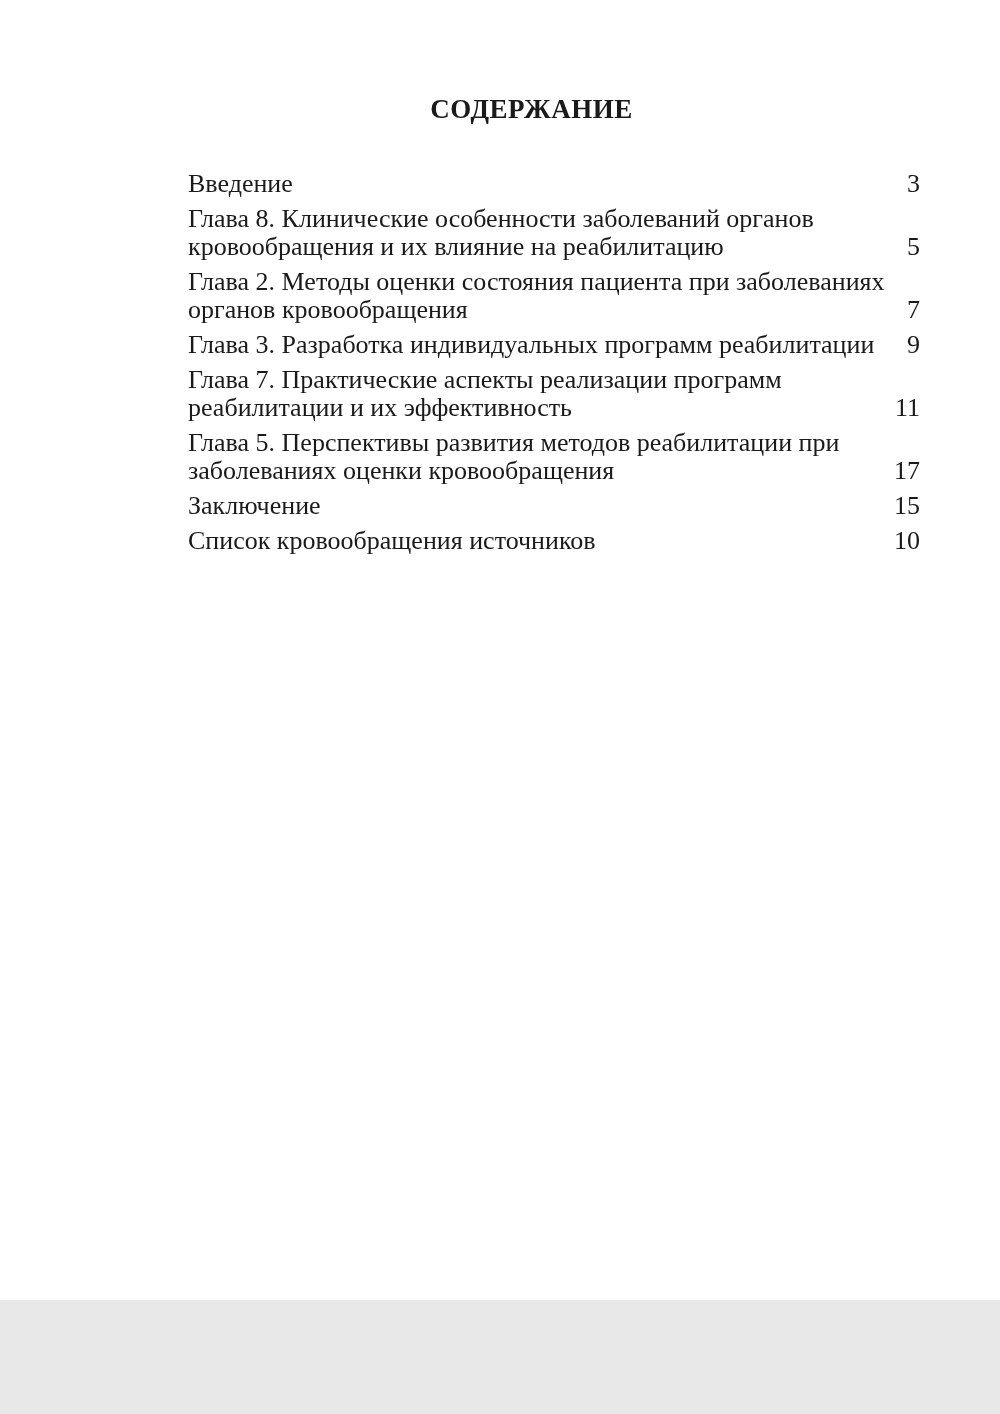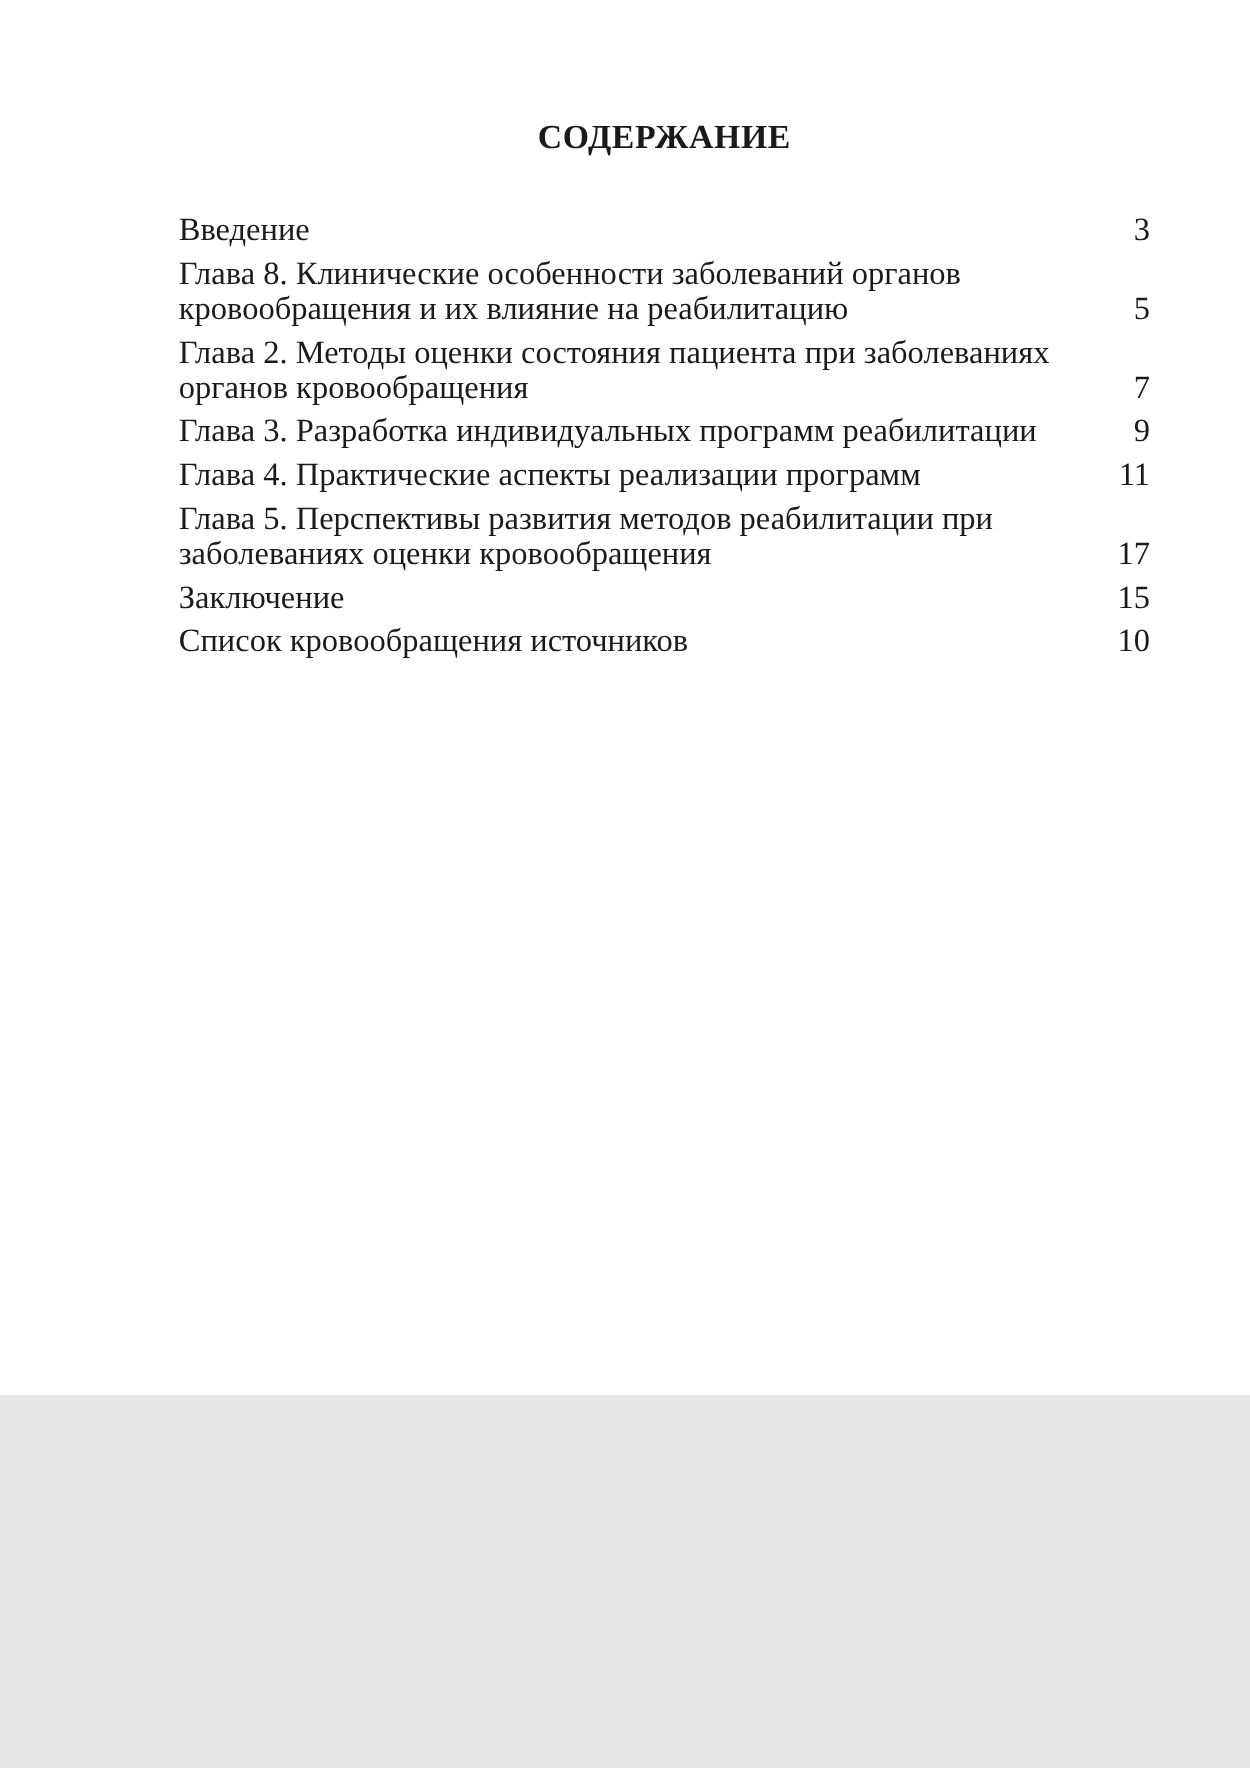--- a/index.html
+++ b/index.html
@@ -3,21 +3,21 @@
 <meta charset="utf-8">
 <style>
   html, body {
     margin: 0;
     padding: 0;
     background: #e8e8e8;
   }
   .page {
     position: relative;
     width: 1000px;
-    height: 1116px;
+    height: 1300px;
     margin: 0 auto;
     background: #ffffff;
     font-family: "Liberation Serif", "DejaVu Serif", serif;
     color: #1a1a1a;
     overflow: hidden;
   }
   .doc-title {
     position: absolute;
     top: 94px;
     left: 143px;
@@ -37,20 +37,21 @@
   .toc-entry {
     display: flex;
     justify-content: space-between;
     align-items: flex-end;
     margin-bottom: 7px;
   }
   .entry-text {
     font-size: 26px;
     line-height: 28px;
     max-width: 715px;
+    margin-left: 45px;
   }
   .entry-line {
     white-space: nowrap;
   }
   .entry-page {
     font-size: 26px;
     line-height: 28px;
     text-align: right;
     padding-left: 12px;
   }
@@ -93,21 +94,22 @@
         <div class="entry-page">7</div>
       </div>
       <div class="toc-entry">
         <div class="entry-text">
           <div class="entry-line">Глава 3. Разработка индивидуальных программ реабилитации</div>
         </div>
         <div class="entry-page">9</div>
       </div>
       <div class="toc-entry">
         <div class="entry-text">
-          <div class="entry-line">Глава 4. Практические аспекты реализации программ</div>
+          <div class="entry-line">Глава 7. Практические аспекты реализации программ</div>
+          <div class="entry-line">реабилитации и их эффективность</div>
         </div>
         <div class="entry-page">11</div>
       </div>
       <div class="toc-entry">
         <div class="entry-text">
           <div class="entry-line">Глава 5. Перспективы развития методов реабилитации при</div>
           <div class="entry-line">заболеваниях оценки кровообращения</div>
         </div>
         <div class="entry-page">17</div>
       </div>

